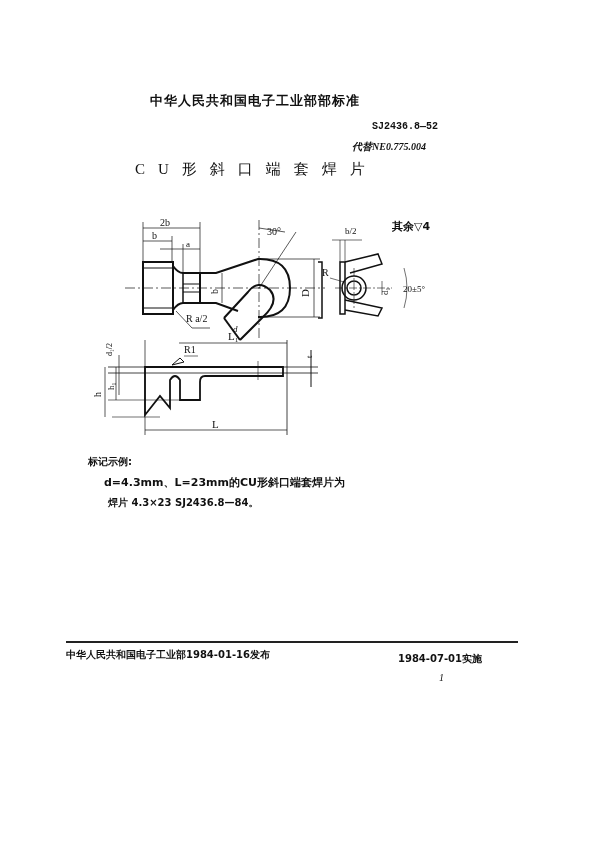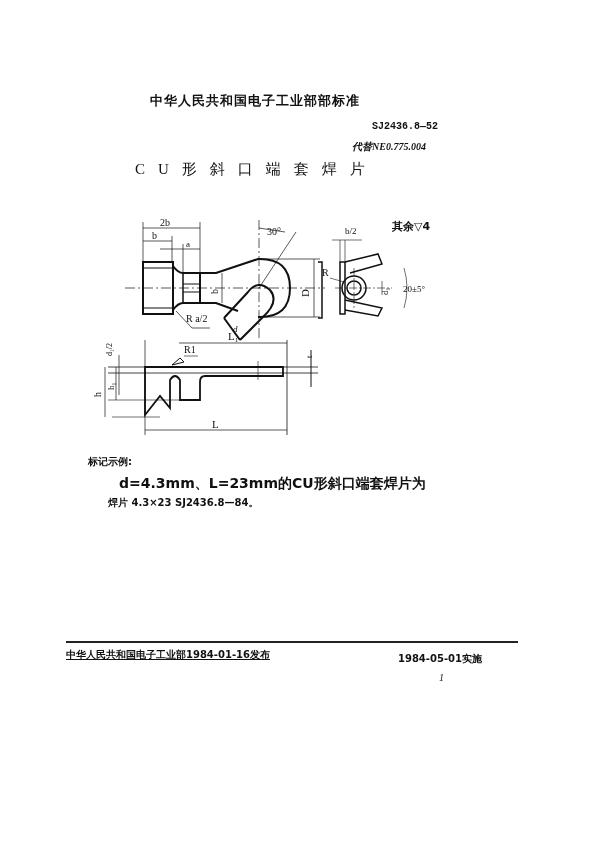--- a/index.html
+++ b/index.html
@@ -4,24 +4,24 @@
 <style>
   html, body { margin:0; padding:0; background:#fff; }
   body { width:600px; height:848px; position:relative; overflow:hidden; font-family:"DejaVu Sans", sans-serif; color:#111; }
   .abs { position:absolute; }
   .hdr { left:150px; top:92px; font-size:13px; font-weight:bold; letter-spacing:1px; }
   .std { left:372px; top:121px; font-size:10px; font-weight:bold; font-family:"Liberation Mono", monospace; }
   .rep { left:352px; top:140px; font-size:10px; font-family:"Liberation Serif", serif; font-weight:bold;font-style:italic; }
   .title { left:135px; top:160px; font-size:15px; letter-spacing:13px; font-family:"Liberation Serif", serif; font-weight:normal; }
   .rough { left:392px; top:219px; font-size:11px; font-weight:bold; }
   .ex-h { left:88px; top:455px; font-size:10px; font-weight:bold; }
-  .ex-1 { left:119px; top:475px; font-size:14px; font-weight:bold; }
+  .ex-1 { left:104px; top:475px; font-size:11px; font-weight:bold; }
   .ex-2 { left:108px; top:496px; font-size:10px; font-weight:bold; }
   .rule { left:66px; top:641px; width:452px; height:2px; background:#222; }
-  .pub { left:66px; top:648px; font-size:10px; font-weight:bold;text-decoration:underline; }
+  .pub { left:66px; top:648px; font-size:10px; font-weight:bold; }
   .eff { left:398px; top:652px; font-size:10px; font-weight:bold; }
   .pg { left:439px; top:672px; font-size:10px; font-family:"Liberation Serif", serif; font-style:italic; }
   svg { position:absolute; left:0; top:0; }
   svg text { font-family:"Liberation Serif", serif; fill:#111; }
 </style>
 </head>
 <body>
 
 <div class="abs hdr">中华人民共和国电子工业部部标准</div>
 <div class="abs std">SJ2436.8—52</div>
@@ -123,14 +123,14 @@
     <text x="306" y="356" font-size="9" stroke="none" transform="rotate(-90 310 354)">t</text>
   </g>
 </svg>
 
 <div class="abs ex-h">标记示例:</div>
 <div class="abs ex-1">d=4.3mm、L=23mm的CU形斜口端套焊片为</div>
 <div class="abs ex-2">焊片  4.3×23  SJ2436.8—84。</div>
 
 <div class="abs rule"></div>
 <div class="abs pub">中华人民共和国电子工业部1984-01-16发布</div>
-<div class="abs eff">1984-05-01实施</div>
+<div class="abs eff">1984-07-01实施</div>
 <div class="abs pg">1</div>
 
 </body></html>

